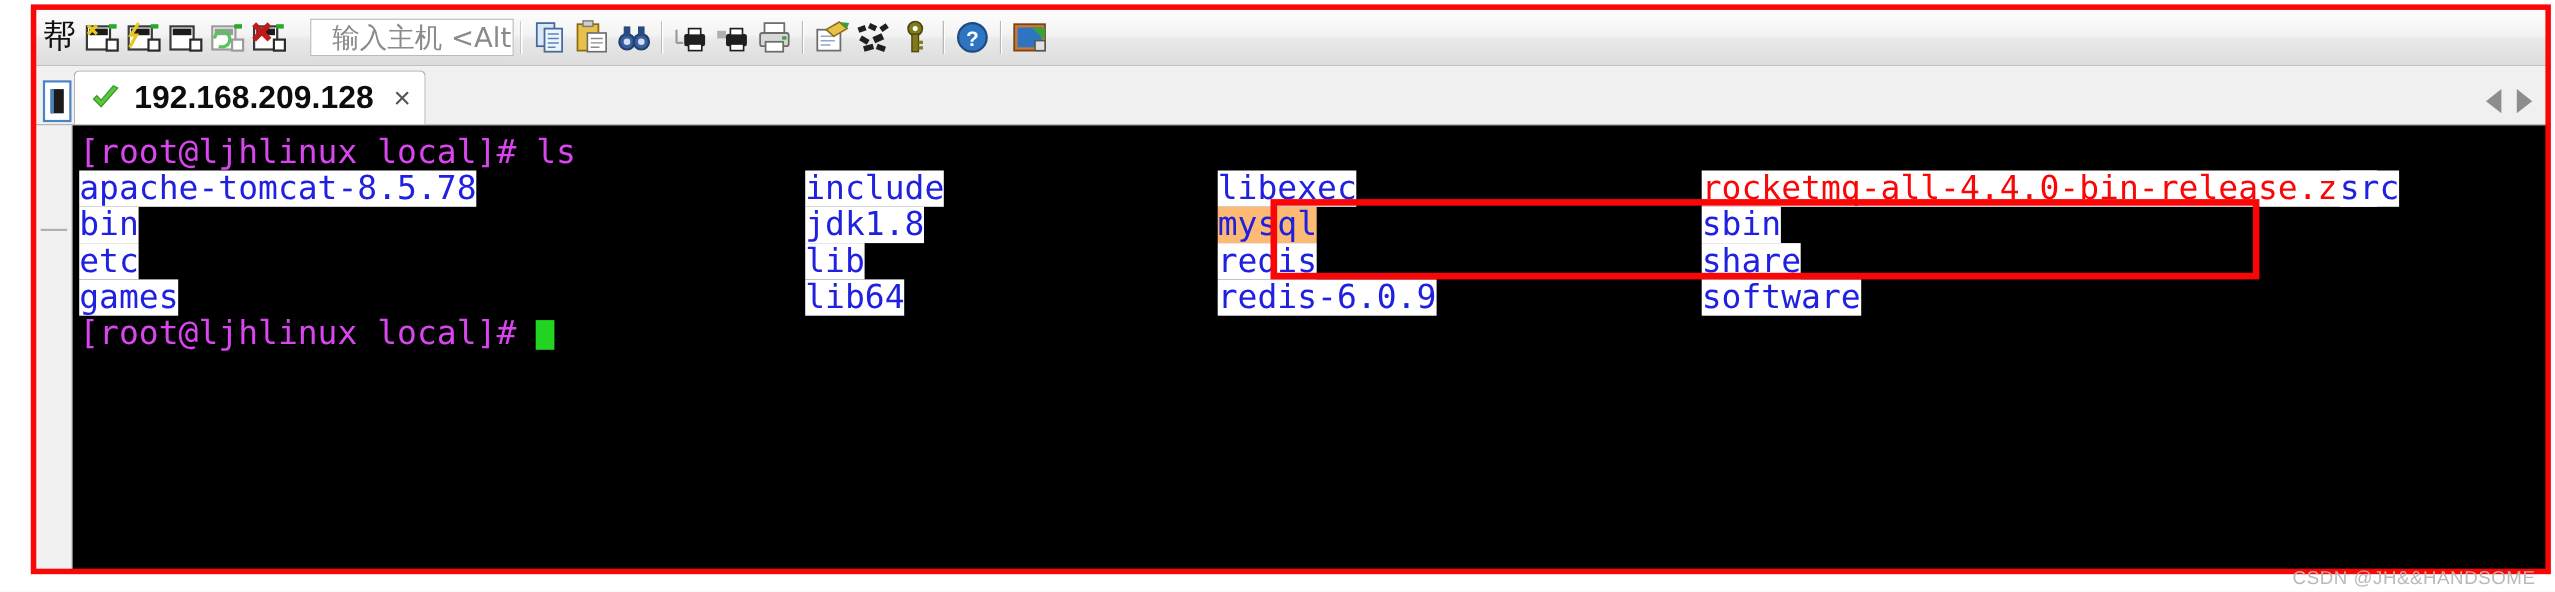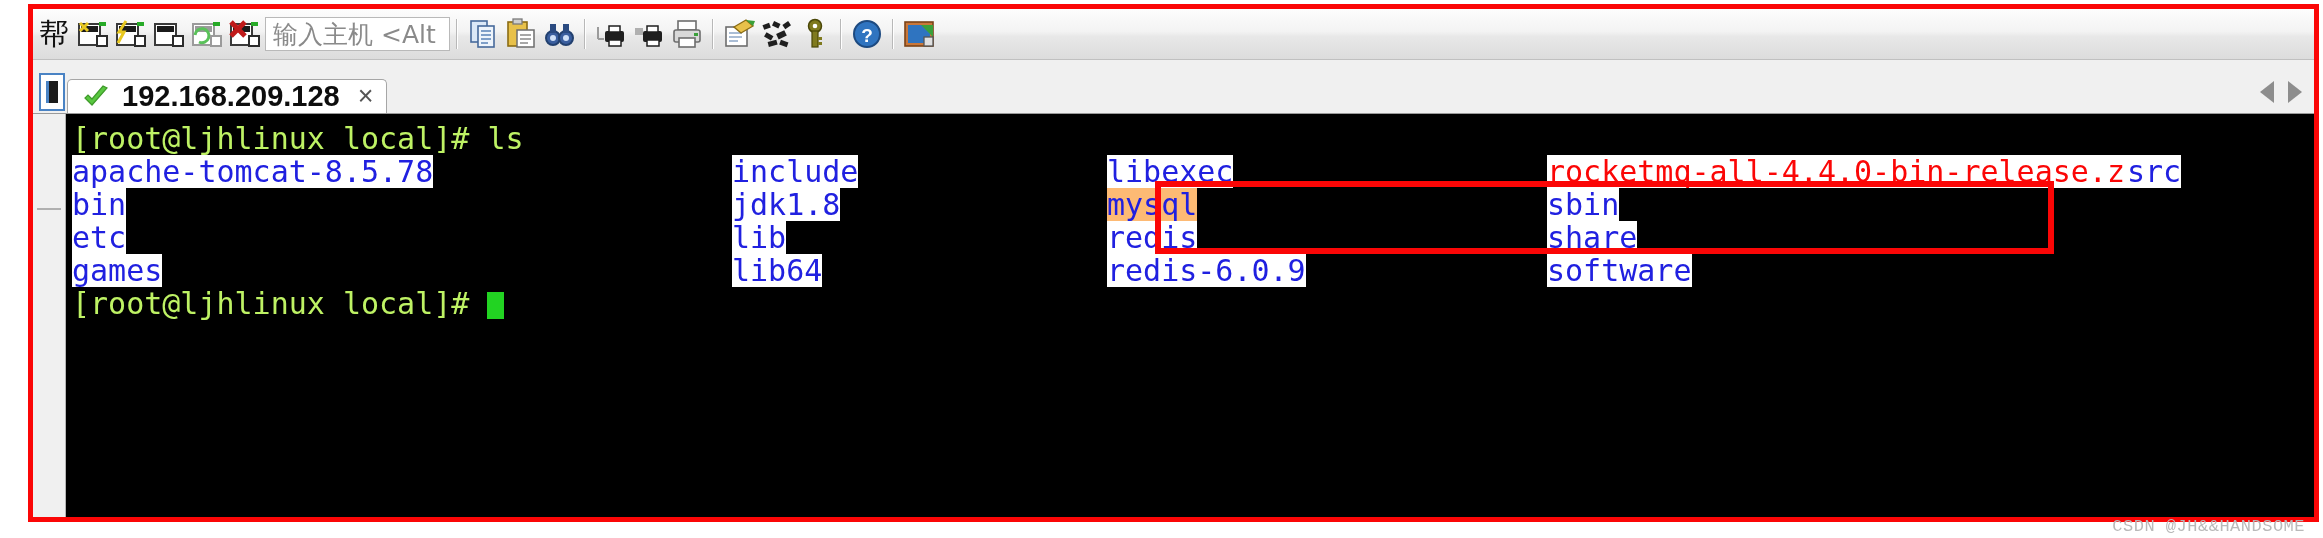--- a/index.html
+++ b/index.html
@@ -50,22 +50,22 @@
   .tb-sep {
     width: 2px; height: 30px;
     margin: 0 6px;
     background: linear-gradient(to right,#b8b8b8 0 1px,#ffffff 1px 2px);
   }
   .host-input {
     width: 185px; height: 34px;
     background: #ffffff;
     border: 1px solid #b9b9b9;
     display: flex; align-items: center;
-    padding-left: 7px;
-    margin-left: 2px;
+    padding-left: 19px;
+    margin-left: 19px;
     overflow: hidden;
   }
   .host-input span {
     font-family: "DejaVu Sans", sans-serif;
     font-size: 25px; color: #8a8a8a;
     white-space: nowrap;
   }
 
   
   .tabstrip {
@@ -82,21 +82,21 @@
     border: 2px solid #4a83c4;
     background: #ffffff;
     display: flex; align-items: center; justify-content: center;
   }
   .tab-icon-left .mini {
     width: 12px; height: 22px;
     background: #1b1b1b;
     border-left: 3px solid #4a83c4;
   }
   .tab {
-    height: 34px;
+    height: 49px;
     background: #ffffff;
     border: 1px solid #a6a6a6;
     border-bottom: none;
     border-radius: 5px 5px 0 0;
     display: flex; align-items: center;
     padding: 0 12px 0 14px;
     gap: 12px;
   }
   .tab-check { width: 28px; height: 28px; flex: none; }
   .tab-label {
@@ -142,21 +142,21 @@
     padding: 8px 0 0 6px;
   }
   .term-line {
     font-family: "DejaVu Sans Mono", monospace;
     font-size: 30px;
     line-height: 33px;
     white-space: pre;
     letter-spacing: 0px;
   }
   .cell { font-family: "DejaVu Sans Mono", monospace; }
-  .c-prompt { color: #bef264; }
+  .c-prompt { color: #d946ef; }
   .c-dir    { color: #2020e0; background: #ffffff; }
   .c-arch   { color: #fb0606; background: #ffffff; }
   .c-link   { color: #2020e0; background: #fdba74; }
   .cursor   { display:inline-block; width: 17px; height: 27px; background: #22d322; vertical-align: -5px; }
 
   
   .ls-row { display: block; height: 33px; padding-left: 36px; }
 
   
   .zip-annotation {
@@ -165,21 +165,21 @@
     width: 899px; height: 73px;
     border: 6px solid #fb0606;
     z-index: 55;
     pointer-events: none;
   }
 
   
   .watermark {
     position: absolute;
     right: 18px; bottom: 2px;
-    font-family: Liberation Mono, monospace;
+    font-family: Liberation Sans, sans-serif;
     font-size: 17px;
     color: #b9b9b9;
     letter-spacing: 0.5px;
     z-index: 70;
   }
 </style>
 </head>
 <body>
 
 <div id="app">

